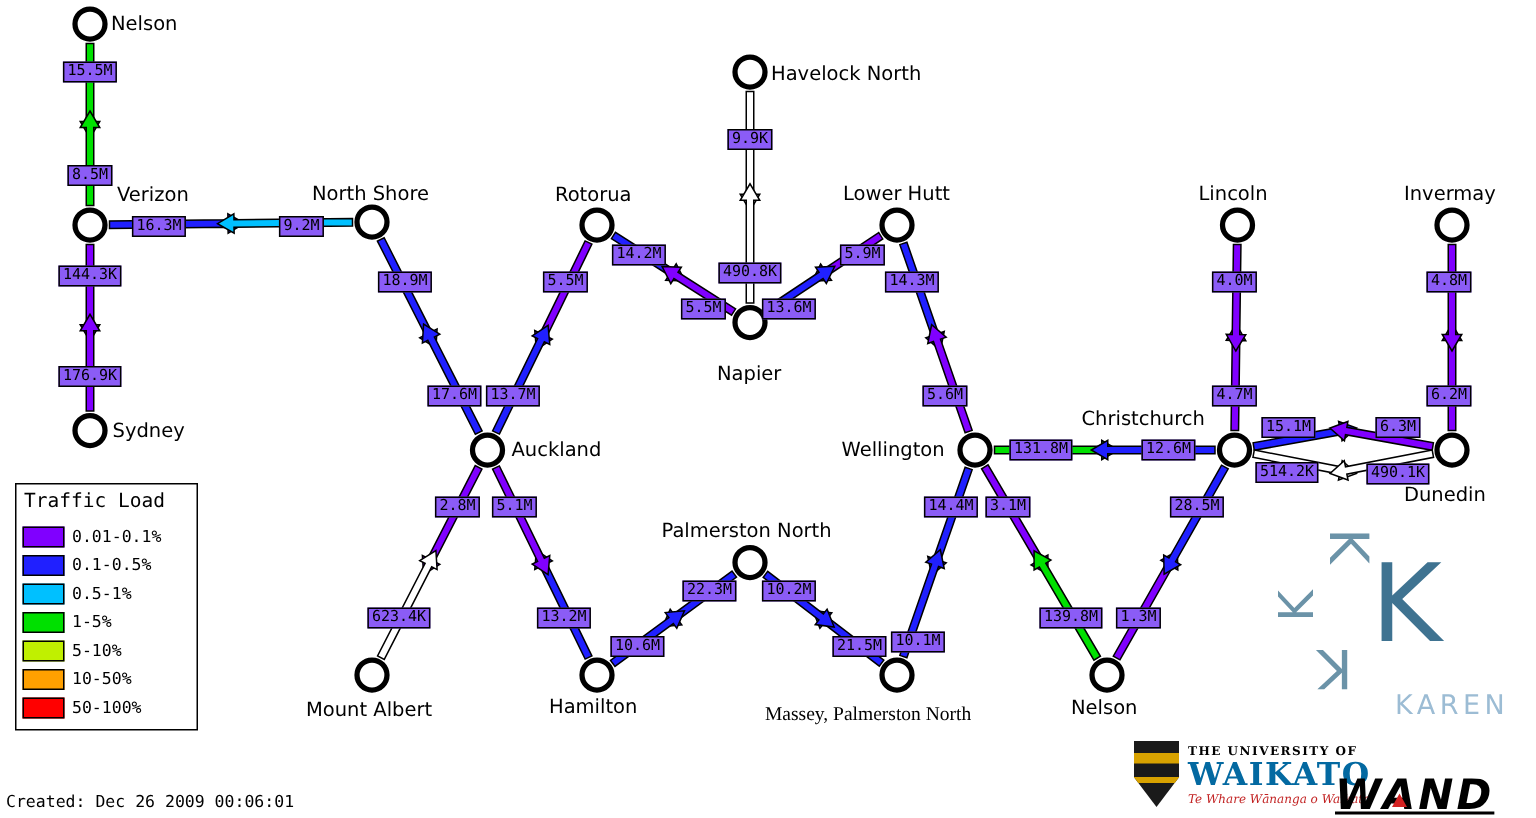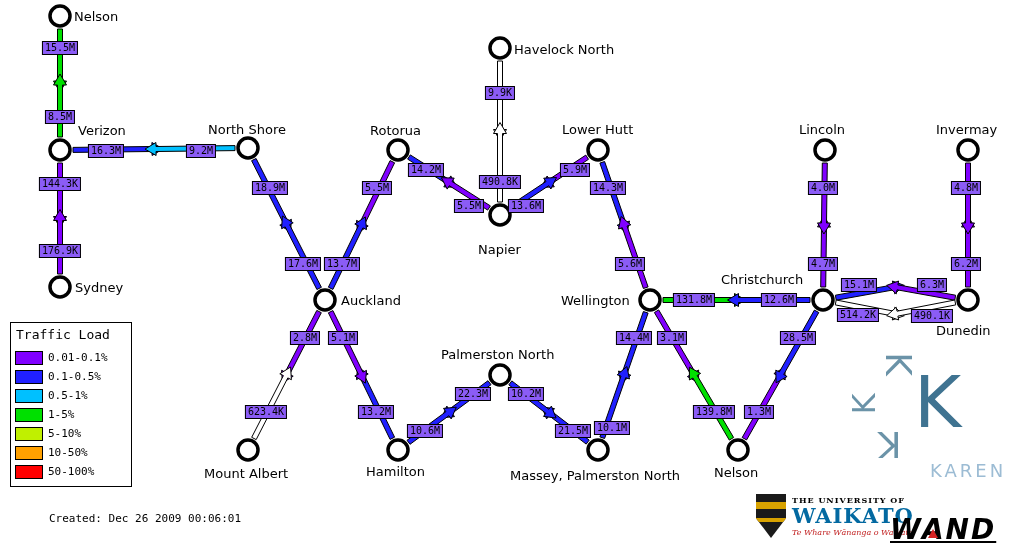--- a/index.html
+++ b/index.html
@@ -10,21 +10,21 @@
   .node-label{position:absolute;font:13px "DejaVu Sans",sans-serif;color:#000;white-space:nowrap;}
   .link-label{position:absolute;transform:translate(-50%,-50%);background:#8b5cf6;border:1px solid #000;
       font:10px "DejaVu Sans Mono",monospace;line-height:12px;padding:0 2px;white-space:nowrap;}
   
   .legend{position:absolute;left:10px;top:322px;width:112px;background:#fff;border:1px solid #000;padding:4px 4px 5px 4px;}
   .legend-title{font:13px "DejaVu Sans Mono",monospace;margin:0 0 6px 1px;}
   .legend-row{display:flex;align-items:center;height:19px;}
   .legend-swatch{display:inline-block;width:26px;height:12px;border:1px solid #000;margin-right:5px;flex:none;}
   .legend-range{font:11px "DejaVu Sans Mono",monospace;}
   
-  .created{position:absolute;left:4px;top:512px;font:11px "DejaVu Sans Mono",monospace;color:#000;margin-left:45px;}
+  .created{position:absolute;left:4px;top:528px;font:11px "DejaVu Sans Mono",monospace;color:#000;}
   
   .karen-logo{position:absolute;left:856px;top:346px;width:162px;height:142px;}
   .k{position:absolute;font-family:"DejaVu Sans",sans-serif;color:#6b93a8;line-height:1;}
   .k1{left:30px;top:0;font-size:36px;transform:rotate(90deg);}
   .k2{left:-2px;top:42px;font-size:32px;transform:rotate(-90deg);}
   .k3{left:58px;top:20px;font-size:72px;color:#3f7391;}
   .k4{left:22px;top:80px;font-size:36px;transform:rotate(180deg);}
   .karen-text{position:absolute;left:74px;top:114px;font-size:18px;letter-spacing:3px;color:#9cbcd4;}
   
   .waikato-logo{position:absolute;left:756px;top:494px;width:138px;height:50px;}
@@ -121,21 +121,21 @@
       <div class="node-label" style="left: 799px; top: 122px;">Lincoln</div>
       <div class="node-label" style="left: 936px; top: 122px;">Invermay</div>
       <div class="node-label" style="left: 75px; top: 280px;">Sydney</div>
       <div class="node-label" style="left: 341px; top: 293px;">Auckland</div>
       <div class="node-label" style="left: 561px; top: 293px;">Wellington</div>
       <div class="node-label" style="left: 721px; top: 272px;">Christchurch</div>
       <div class="node-label" style="left: 936px; top: 323px;">Dunedin</div>
       <div class="node-label" style="left: 204px; top: 466px;">Mount Albert</div>
       <div class="node-label" style="left: 366px; top: 464px;">Hamilton</div>
       <div class="node-label" style="left: 441px; top: 347px;">Palmerston North</div>
-      <div class="node-label" style="left: 510px; top: 468px;">Massey, Palmerston North</div>
+      <div class="node-label" style="left: 510px; top: 468px; font-family: Liberation Serif, serif;">Massey, Palmerston North</div>
       <div class="node-label" style="left: 714px; top: 465px;">Nelson</div>
       <div class="link-label" style="left: 60px; top: 48px;">15.5M</div>
       <div class="link-label" style="left: 60px; top: 117px;">8.5M</div>
       <div class="link-label" style="left: 60px; top: 184px;">144.3K</div>
       <div class="link-label" style="left: 60px; top: 251px;">176.9K</div>
       <div class="link-label" style="left: 106px; top: 151px;">16.3M</div>
       <div class="link-label" style="left: 201px; top: 151px;">9.2M</div>
       <div class="link-label" style="left: 270px; top: 188px;">18.9M</div>
       <div class="link-label" style="left: 303px; top: 264px;">17.6M</div>
       <div class="link-label" style="left: 377px; top: 188px;">5.5M</div>

